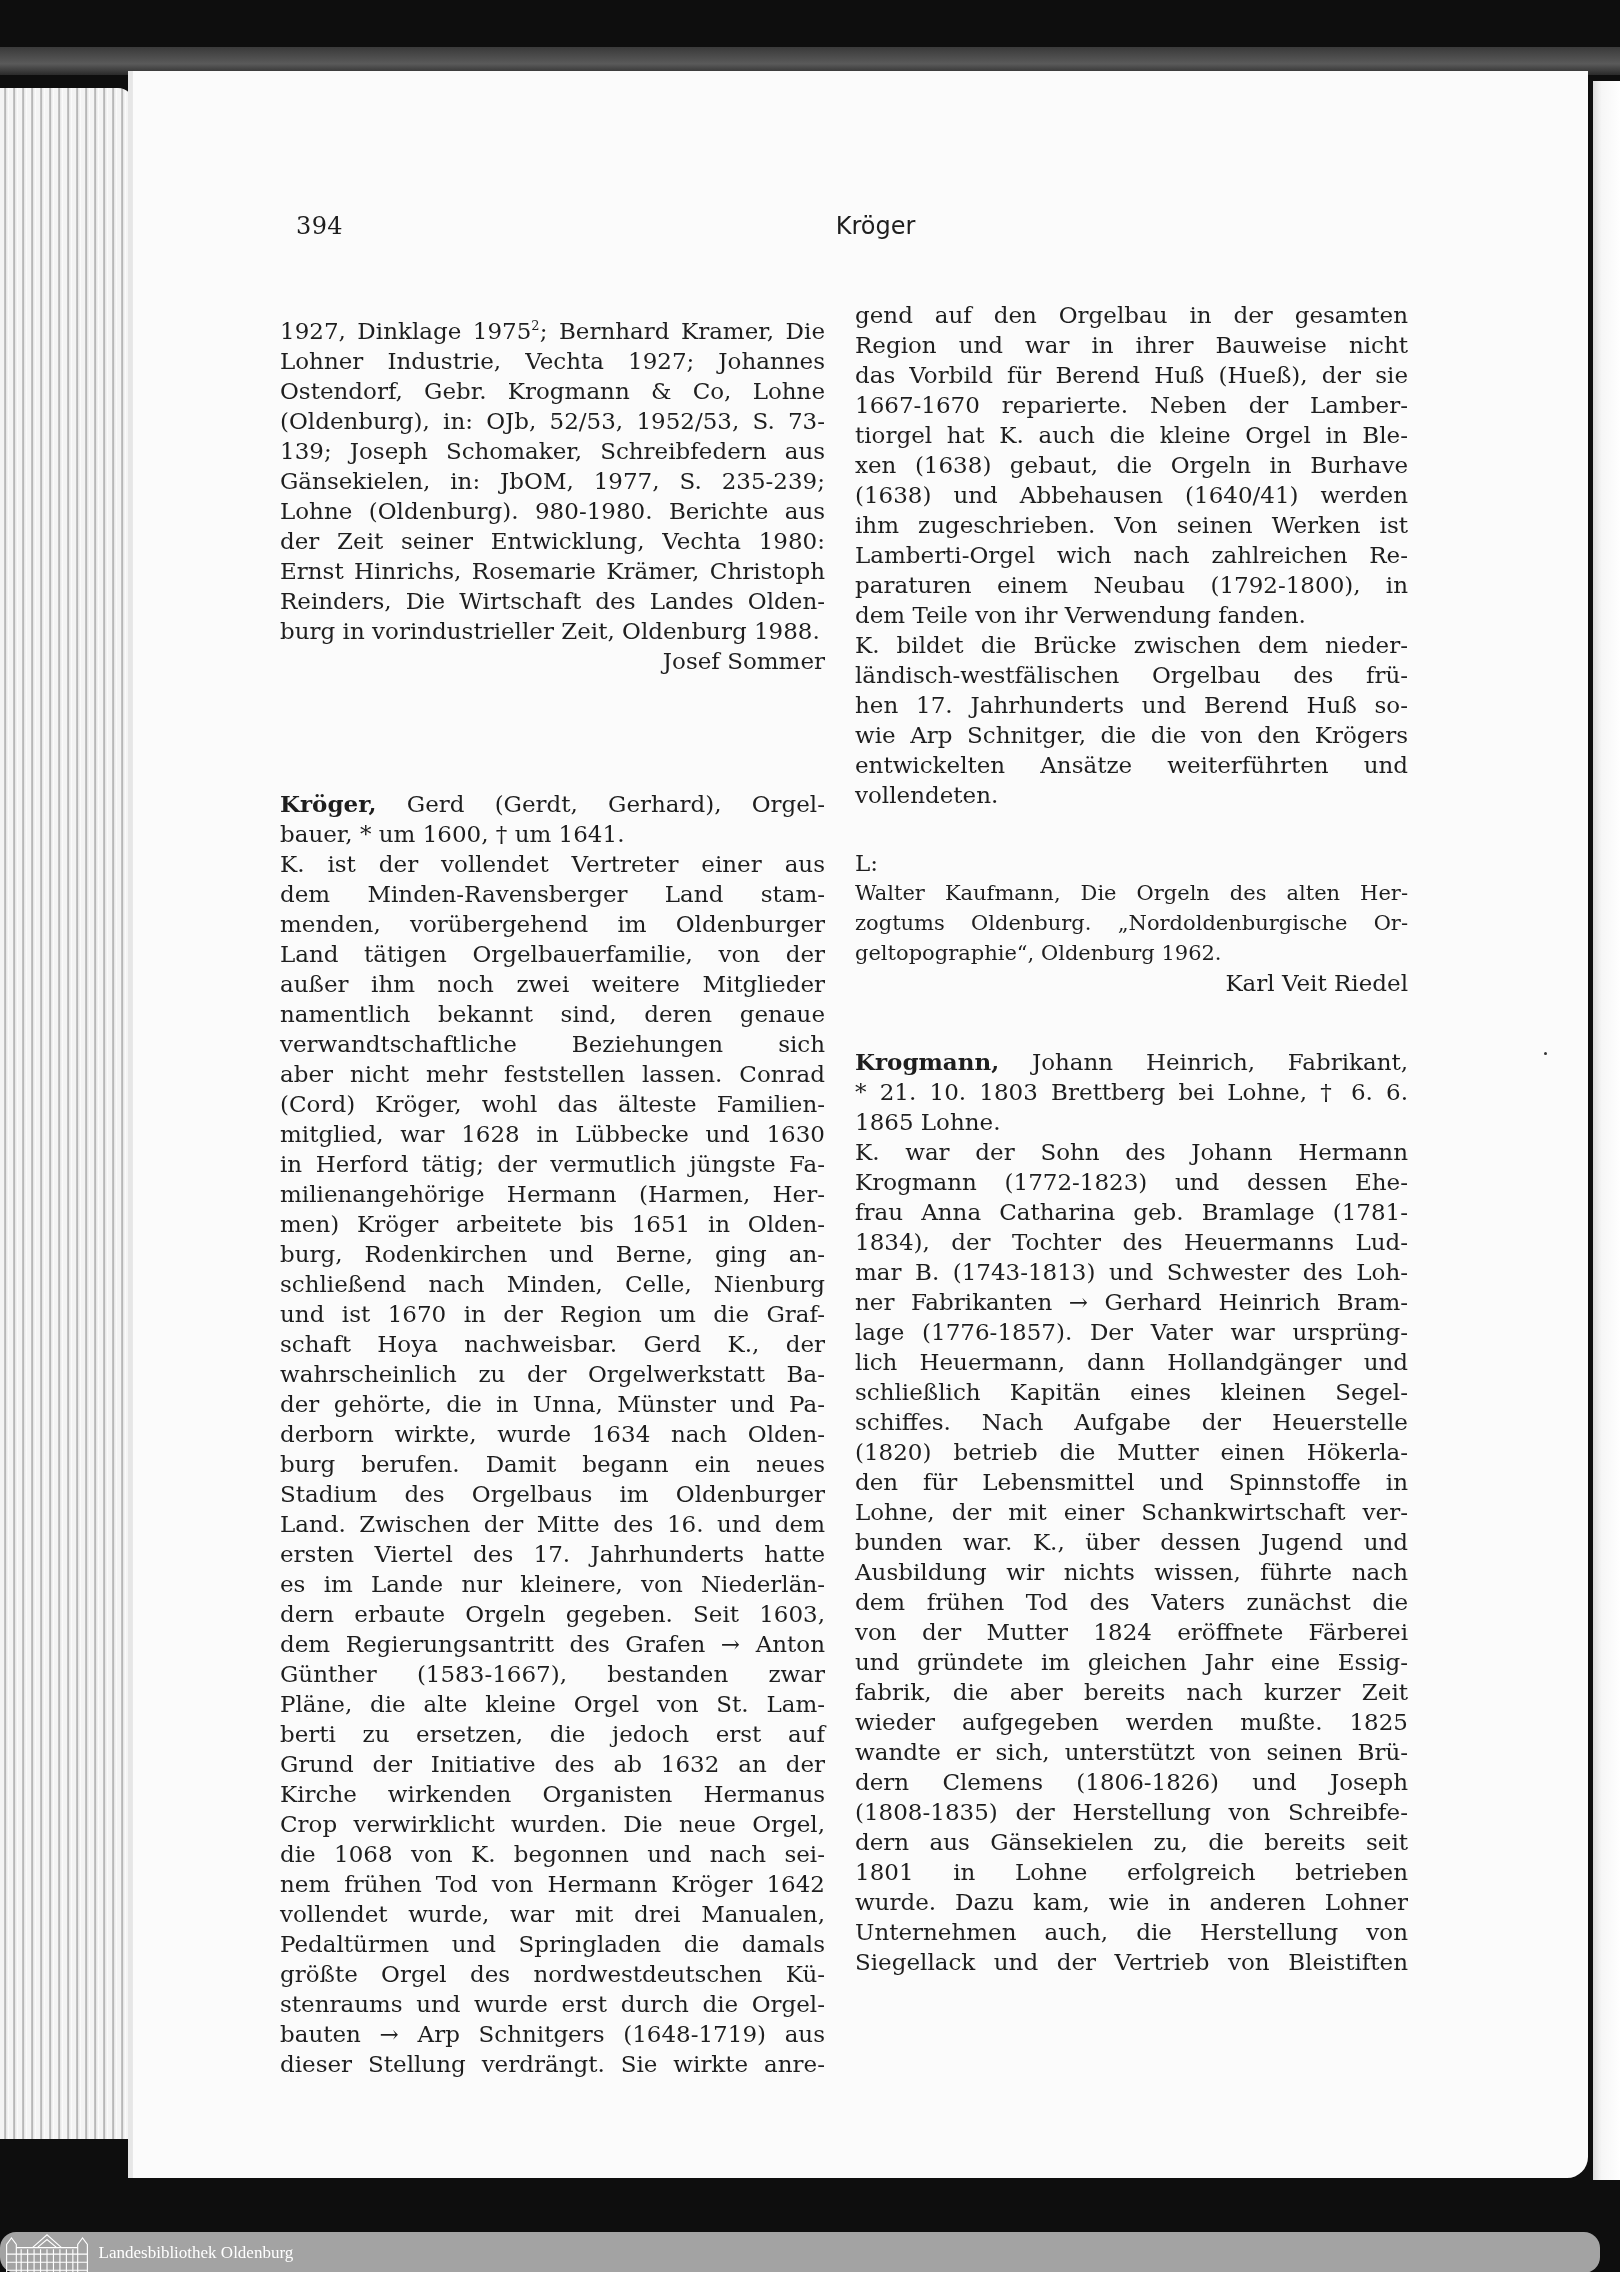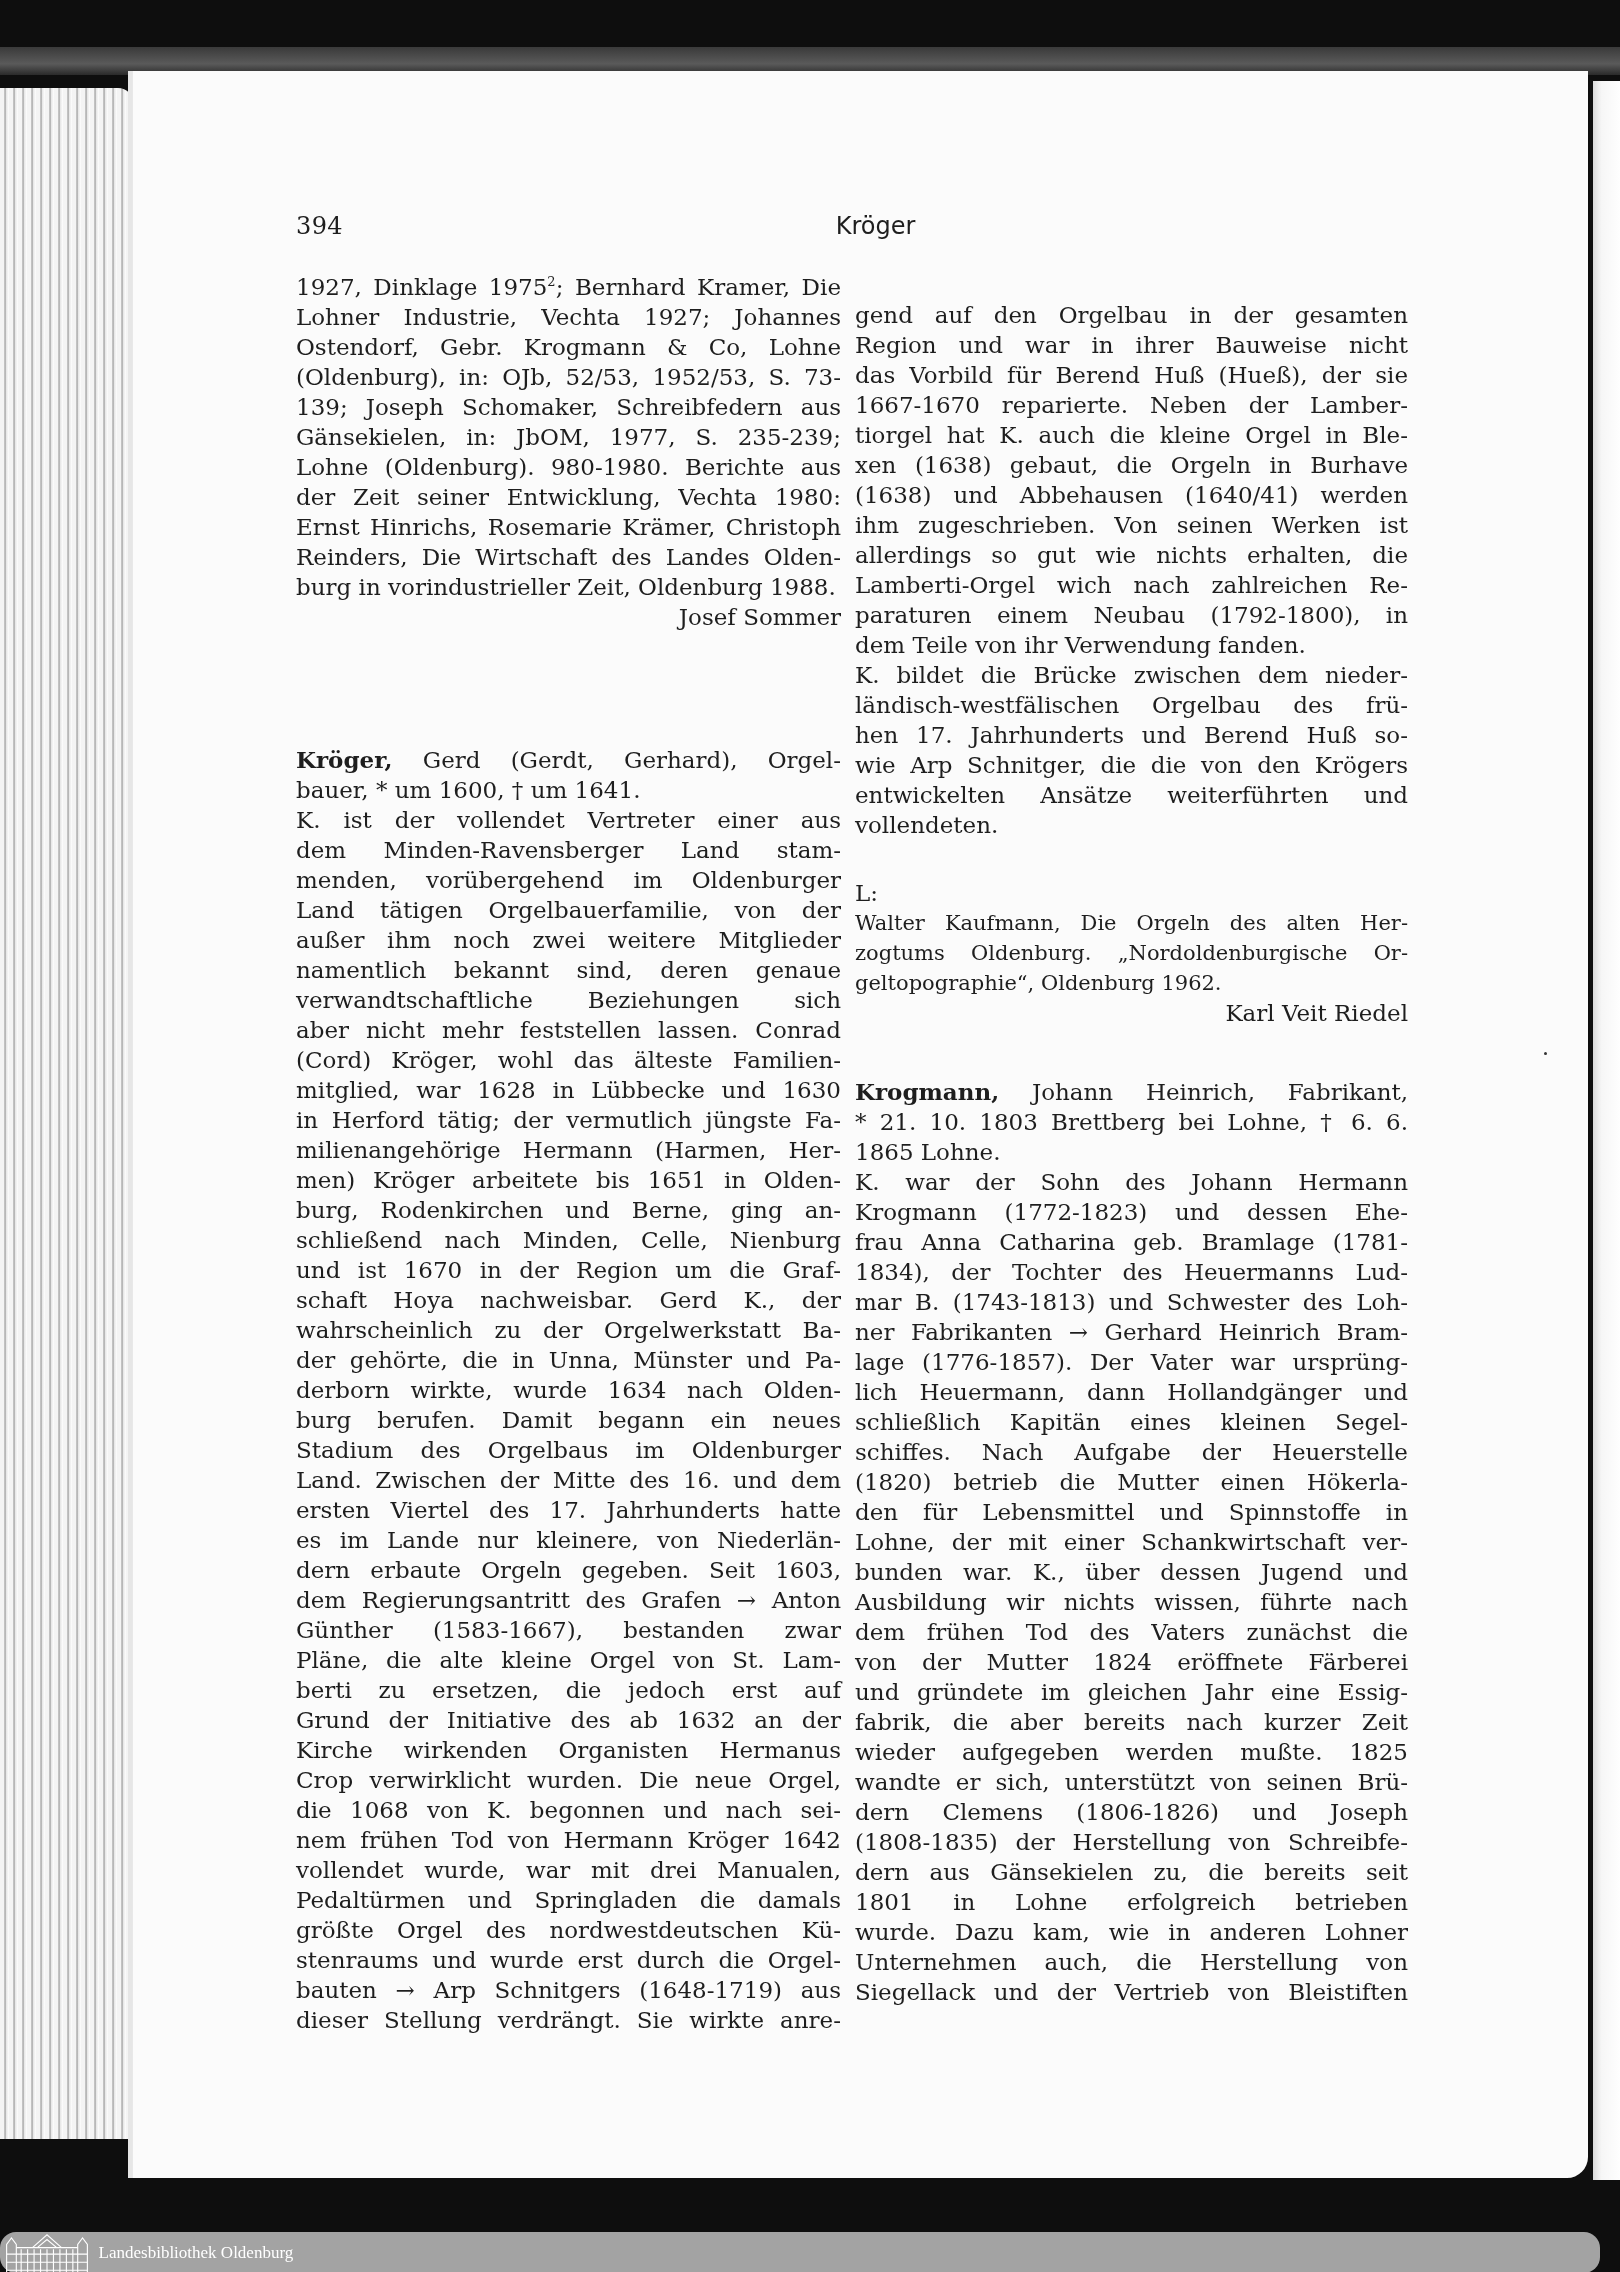--- a/index.html
+++ b/index.html
@@ -33,21 +33,21 @@
     font-size: 24px; letter-spacing: 0.4px;
   }
   .running-head {
     position: absolute; left: 835px; top: 212px; width: 81px; text-align: center;
     font-family: "DejaVu Sans", "Liberation Sans", sans-serif; font-size: 24px;
   }
   .column {
     position: absolute; top: 272px;
     font-size: 23px; line-height: 30px;
   }
-  .col-left { left: 296px; width: 545px; }
+  .col-left { left: 280px; width: 545px; margin-top: 44px; }
   .col-right { left: 855px; width: 553px; margin-top: 28px; }
   .line {
     display: block; white-space: nowrap; height: 30px;
     text-align: justify; text-align-last: justify;
   }
   .line.last { text-align-last: left; }
   .line.right { text-align: right; text-align-last: right; }
   .line.small { font-size: 21px; }
   .gap { display: block; height: 38px; }
   .gap-large { display: block; height: 113px; }
@@ -148,21 +148,20 @@
 <div class="column col-right">
   <div id="kroeger-body-cont">
       <span class="line">gend auf den Orgelbau in der gesamten</span>
       <span class="line">Region und war in ihrer Bauweise nicht</span>
       <span class="line">das Vorbild für Berend Huß (Hueß), der sie</span>
       <span class="line">1667-1670 reparierte. Neben der Lamber-</span>
       <span class="line">tiorgel hat K. auch die kleine Orgel in Ble-</span>
       <span class="line">xen (1638) gebaut, die Orgeln in Burhave</span>
       <span class="line">(1638) und Abbehausen (1640/41) werden</span>
       <span class="line">ihm zugeschrieben. Von seinen Werken ist</span>
-      <span class="line">allerdings so gut wie nichts erhalten, die</span>
       <span class="line">Lamberti-Orgel wich nach zahlreichen Re-</span>
       <span class="line">paraturen einem Neubau (1792-1800), in</span>
       <span class="line last">dem Teile von ihr Verwendung fanden.</span>
       <span class="line">K. bildet die Brücke zwischen dem nieder-</span>
       <span class="line">ländisch-westfälischen Orgelbau des frü-</span>
       <span class="line">hen 17. Jahrhunderts und Berend Huß so-</span>
       <span class="line">wie Arp Schnitger, die die von den Krögers</span>
       <span class="line">entwickelten Ansätze weiterführten und</span>
       <span class="line last">vollendeten.</span>
     </div>

